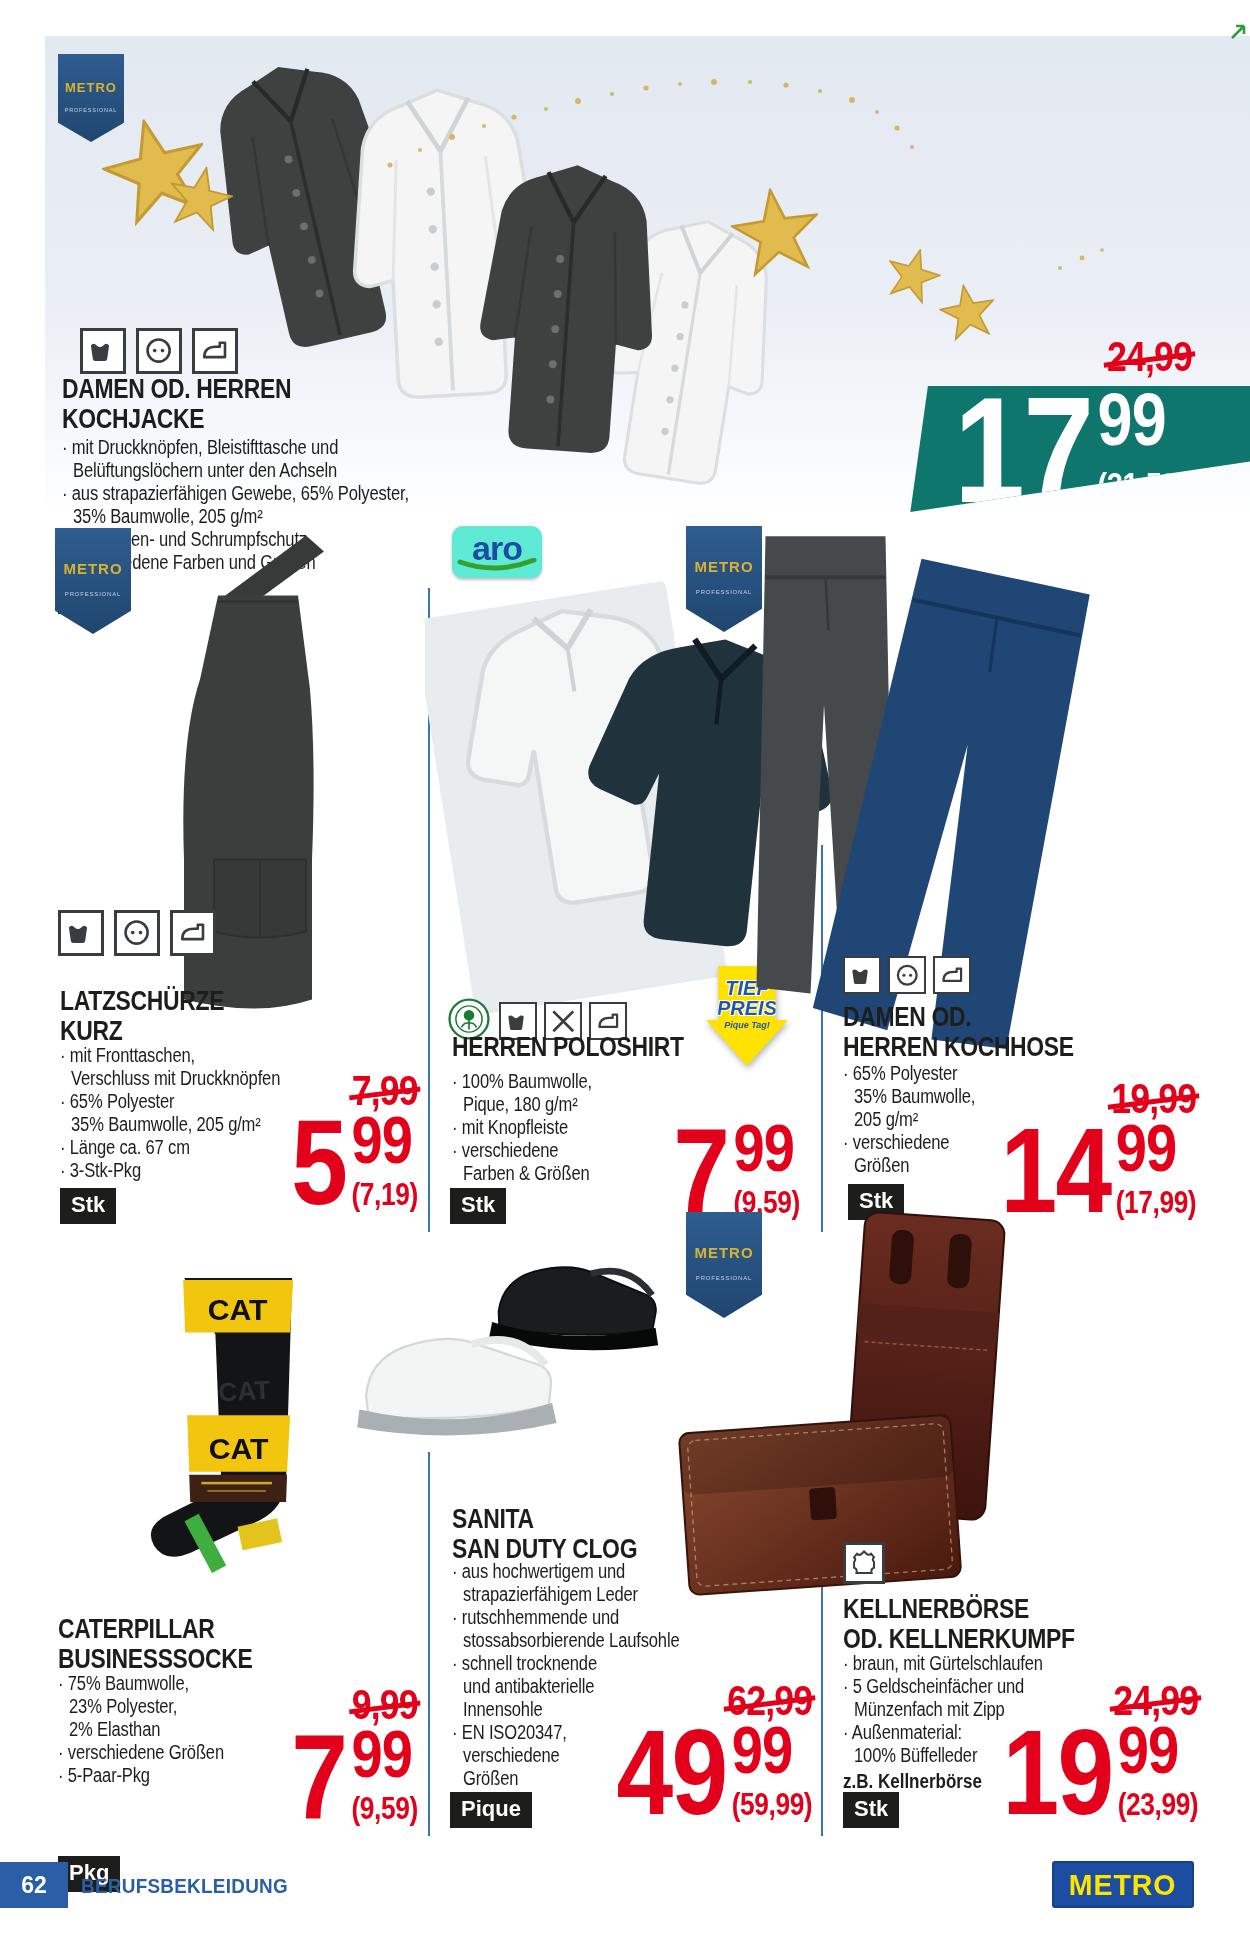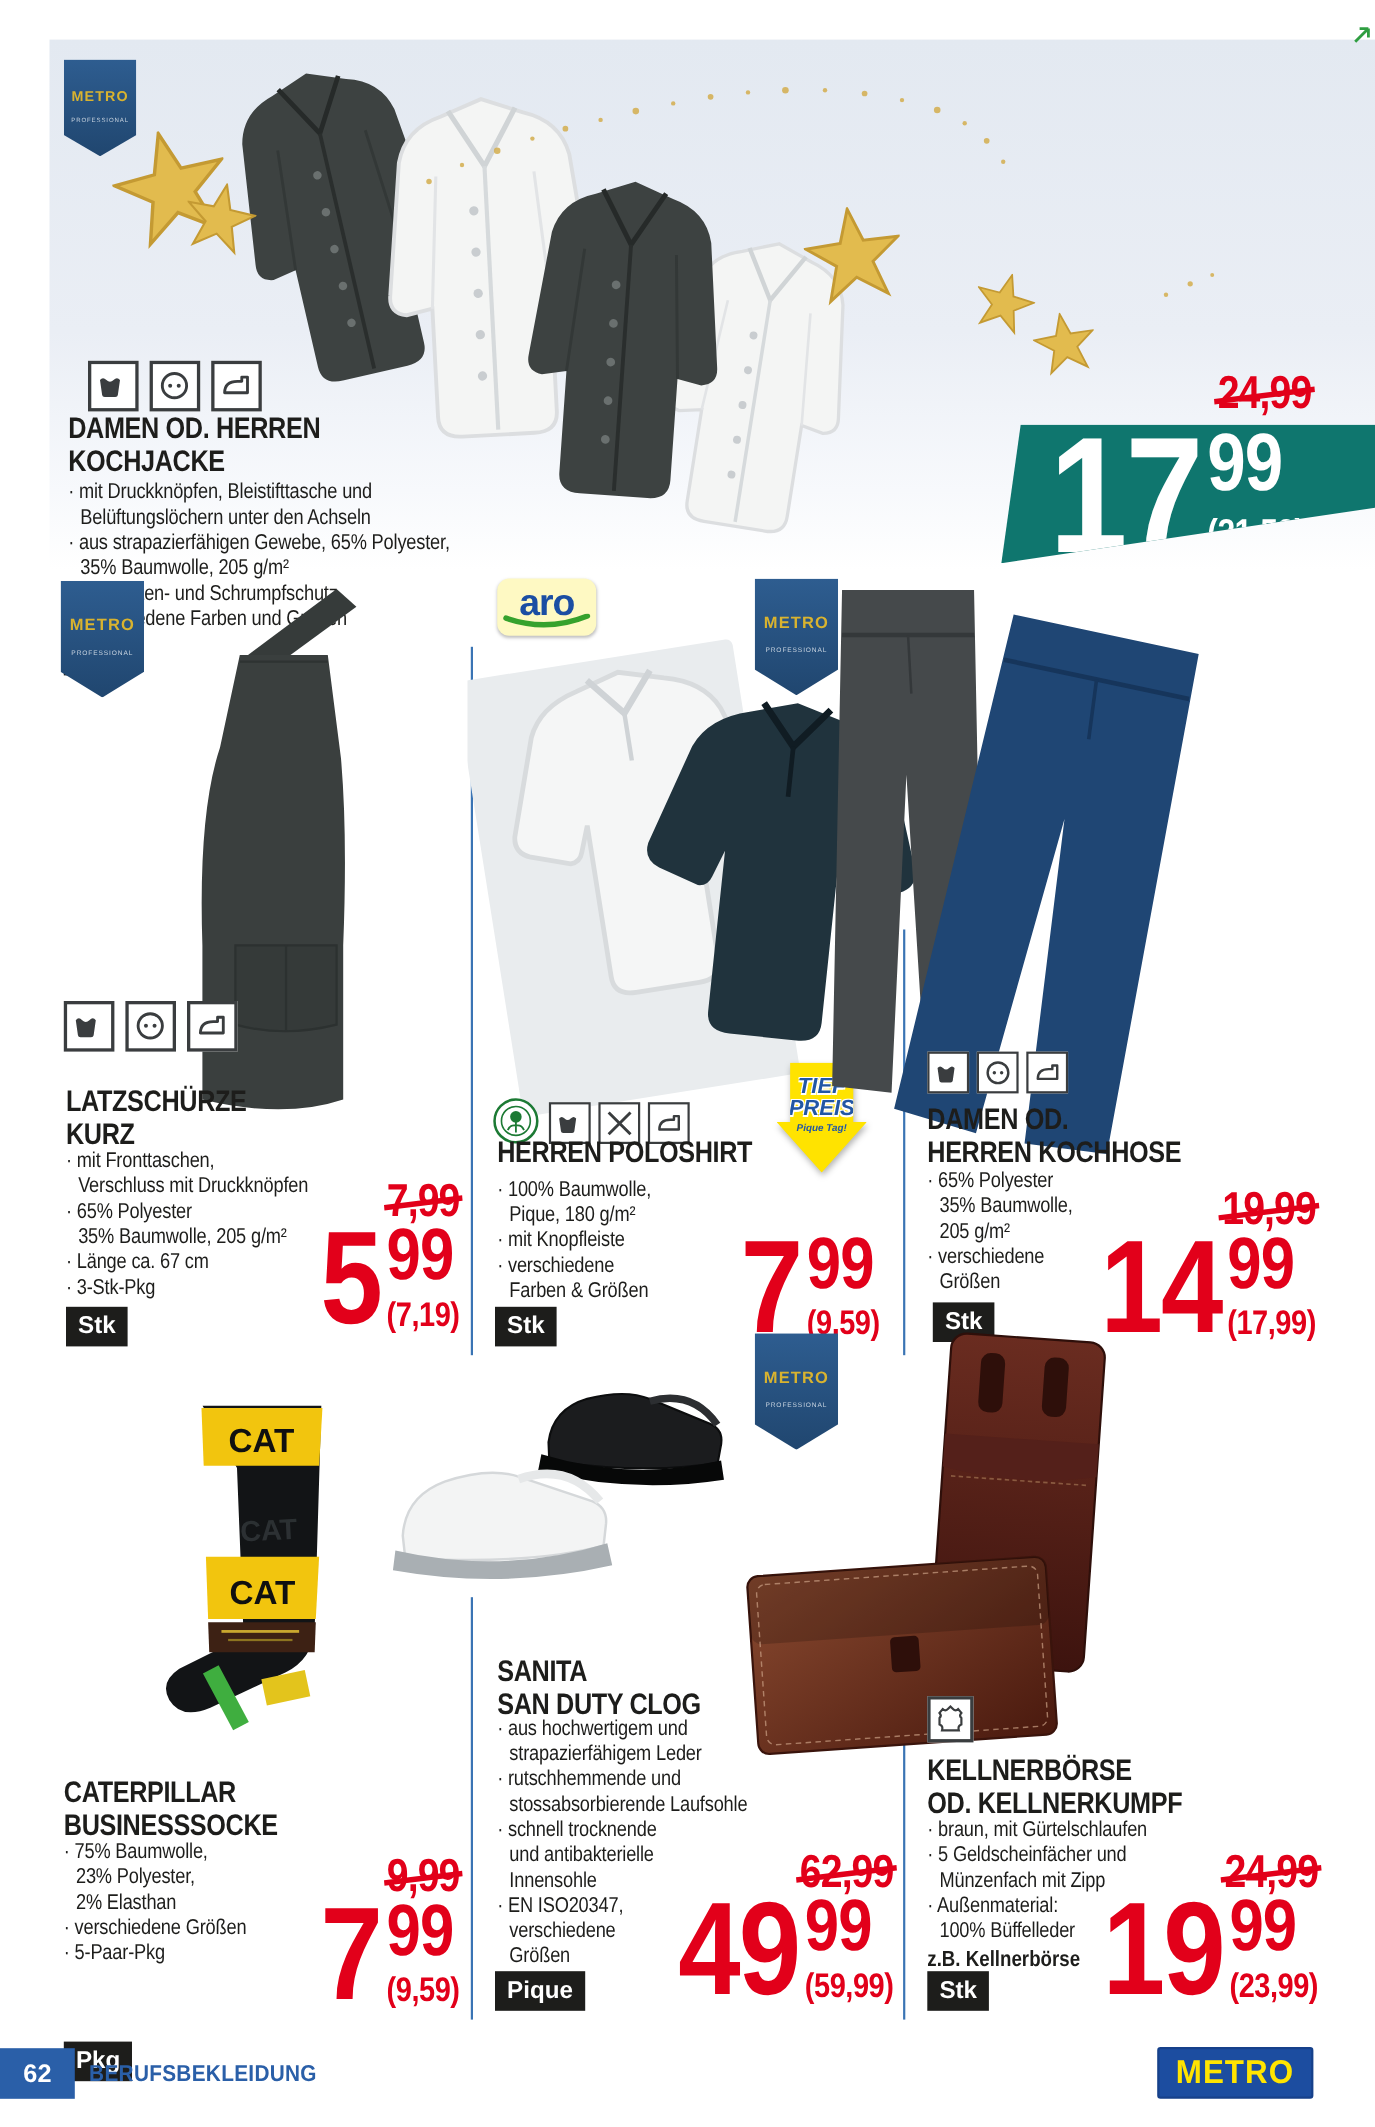--- a/index.html
+++ b/index.html
@@ -40,21 +40,21 @@
   .ci{width:46px;height:46px;border:3px solid #3a3d3f;background:#fff;box-sizing:border-box;
       display:flex;align-items:center;justify-content:center;margin-right:10px;}
   .ci.small{width:38px;height:38px;border-width:2.5px;margin-right:7px;}
   .ci svg{width:78%;height:78%;}
   .roundel{width:42px;height:42px;margin-right:9px;}
   
   .pennant{position:absolute;background:linear-gradient(180deg,#2e5d90,#20466f);
            clip-path:polygon(0 0,100% 0,100% 78%,50% 100%,0 78%);text-align:center;}
   .pennant .pb{color:#d9b32f;font-weight:bold;letter-spacing:1px;}
   .pennant .ps{color:#c6d2df;letter-spacing:.8px;}
-  .aro{position:absolute;left:452px;top:526px;width:90px;height:52px;background:#fef9c3;border-radius:11px;
+  .aro{position:absolute;left:452px;top:526px;width:90px;height:52px;background:#5eead4;border-radius:11px;
        display:flex;align-items:center;justify-content:center;box-shadow:0 2px 3px rgba(0,0,0,.25);}
   .aro .at{font-size:34px;font-weight:900;color:#1b4ea3;letter-spacing:-1px;line-height:30px;margin-top:-8px;}
   .aro svg{position:absolute;left:0;bottom:2px;width:100%;height:18px;}
   .tief{position:absolute;left:706px;top:966px;width:82px;height:104px;filter:drop-shadow(1px 3px 3px rgba(0,0,0,.3));}
   .tiefshape{width:100%;height:100%;background:#ffe300;
              clip-path:polygon(15% 0,85% 0,85% 52%,100% 52%,50% 96%,0 52%,15% 52%);text-align:center;}
   .tief .t1,.tief .t2{font-weight:900;font-style:italic;font-size:20px;line-height:20px;color:#2257a4;
                       text-shadow:1px 1px 0 #fff,-1px -1px 0 #fff,1px -1px 0 #fff,-1px 1px 0 #fff;}
   .tief .t1{padding-top:12px;}
   .tief .t3{font-size:9px;font-weight:bold;font-style:italic;color:#2257a4;margin-top:2px;}

